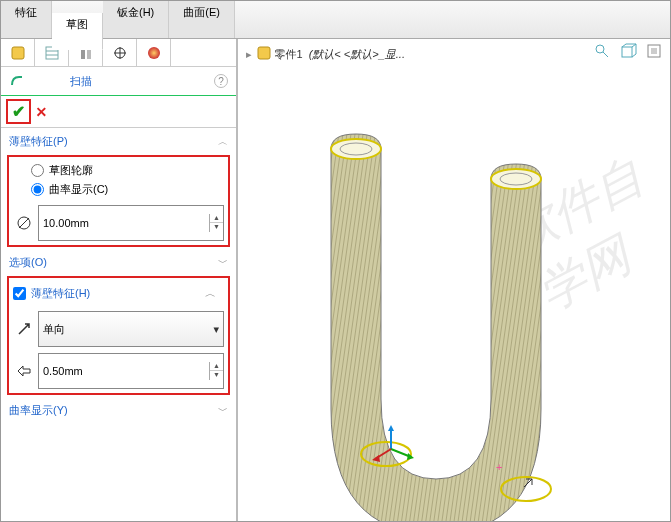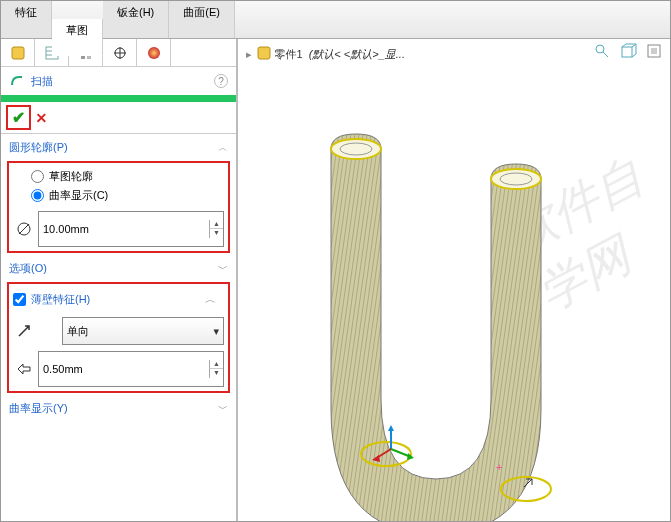--- a/index.html
+++ b/index.html
@@ -1,46 +1,46 @@
 <!DOCTYPE html>
 <html><head>
 <meta charset="utf-8">
 <style>
 *{box-sizing:border-box;margin:0;padding:0;font-family:"Microsoft YaHei",Arial,sans-serif;font-size:11px;}
 body{width:671px;height:522px;background:#fff;position:relative;overflow:hidden;border:1px solid #999;}
 .topbar{height:38px;background:linear-gradient(#f8f8f8,#e8e8e8);border-bottom:1px solid #aaa;display:flex;align-items:stretch;}
 .tab{padding:4px 14px;border-right:1px solid #ccc;background:#e5e5e5;cursor:pointer;}
-.tab.active{background:#fff;border-bottom:1px solid #fff;position:relative;top:18px;}
+.tab.active{background:#fff;border-bottom:1px solid #fff;position:relative;top:12px;}
 .main{display:flex;height:calc(100% - 22px);}
 .panel{width:237px;background:#fff;border-right:2px solid #bbb;display:flex;flex-direction:column;}
 .iconrow{height:28px;border-bottom:1px solid #ccc;display:flex;align-items:center;}
 .iconrow .ico{width:34px;height:27px;border-right:1px solid #ccc;display:flex;align-items:center;justify-content:center;}
 .ico svg{display:block;}
-.hdrline{display:flex;align-items:center;padding:5px 8px;border-bottom:7px solid #22c55e;}
+.hdrline{display:flex;align-items:center;padding:5px 8px;border-bottom:1px solid #22c55e;gap:39px;}
 .hdrline .t{margin-left:6px;color:#2266cc;}
 .hdrline .help{margin-left:auto;color:#888;border:1px solid #bbb;border-radius:50%;width:14px;height:14px;display:flex;align-items:center;justify-content:center;font-size:10px;}
 .okcancel{display:flex;align-items:center;padding:3px 5px;border-bottom:1px solid #ccc;}
 .redbox2{border:2px solid #d22;display:inline-flex;padding:1px;}
 .ok{color:#1a9b1a;font-size:16px;font-weight:bold;padding:0 3px;}
 .x{color:#d22;font-size:14px;font-weight:bold;padding:0 4px;}
 .sectionhdr{display:flex;align-items:center;padding:6px 8px 4px;color:#2266cc;}
 .sectionhdr .chev{margin-left:auto;color:#888;font-size:10px;}
 .redblock{border:2px solid #d22;margin:2px 6px;padding:4px;}
 .radiorow{display:flex;align-items:center;padding:2px 0 2px 18px;}
 .radiorow input{margin-right:5px;}
 .ctrlrow{display:flex;align-items:center;margin-top:6px;}
 .ctrlico{width:22px;height:22px;display:flex;align-items:center;justify-content:center;margin-right:3px;}
 .sel{flex:1;height:20px;background:#9dd4f7;border:1px solid #5aa0d8;padding:2px 4px;}
 .sel .pink{display:inline-block;width:10px;height:14px;background:#f6a6c6;border:1px solid #d67;vertical-align:middle;margin-right:3px;}
 .numbox{flex:1;display:flex;align-items:center;border:1px solid #888;height:36px;background:#fff;}
 .numbox input{border:0;flex:1;padding:2px 4px;outline:none;}
 .spin{width:14px;display:flex;flex-direction:column;border-left:1px solid #aaa;}
 .spin div{height:9px;font-size:7px;text-align:center;line-height:7px;color:#555;cursor:pointer;}
 .spin div:first-child{border-bottom:1px solid #ccc;}
-.combo{flex:1;height:28px;border:1px solid #888;background:linear-gradient(#fff,#eee);display:flex;align-items:center;padding:0 4px;margin-left:24px;}
+.combo{flex:1;height:36px;border:1px solid #888;background:linear-gradient(#fff,#eee);display:flex;align-items:center;padding:0 4px;}
 .combo .dd{margin-left:auto;color:#333;}
 .chkrow{display:flex;align-items:center;padding:4px 8px;}
 .chkrow input{margin-right:5px;}
 .viewport{flex:1;position:relative;background:#fff;}
 .bc{position:absolute;top:6px;left:8px;display:flex;align-items:center;color:#333;}
 .bc .tri{color:#888;margin-right:4px;}
 .vicons{position:absolute;top:2px;right:6px;display:flex;gap:6px;}
 .vicons div{width:20px;height:20px;display:flex;align-items:center;justify-content:center;}
 .utube{position:absolute;left:58px;top:80px;}
 .wm{position:absolute;left:280px;top:130px;color:#ddd;font-size:48px;transform:rotate(-28deg);font-style:italic;pointer-events:none;opacity:.55;}
@@ -105,21 +105,21 @@
     </div>
 
     <div class="okcancel">
       <span class="redbox2">
         <span class="ok">✔</span>
       </span>
       <span class="x">✕</span>
     </div>
 
     <div class="sectionhdr">
-      <span>圆形轮廓(P)</span>
+      <span>薄壁特征(P)</span>
       <span class="chev">︿</span>
     </div>
 
     <div class="redblock">
       <div class="radiorow">
           <input type="radio" style="">
           <span>草图轮廓</span>
         </div>
       <div class="radiorow">
           <input type="radio" checked="" style="">

